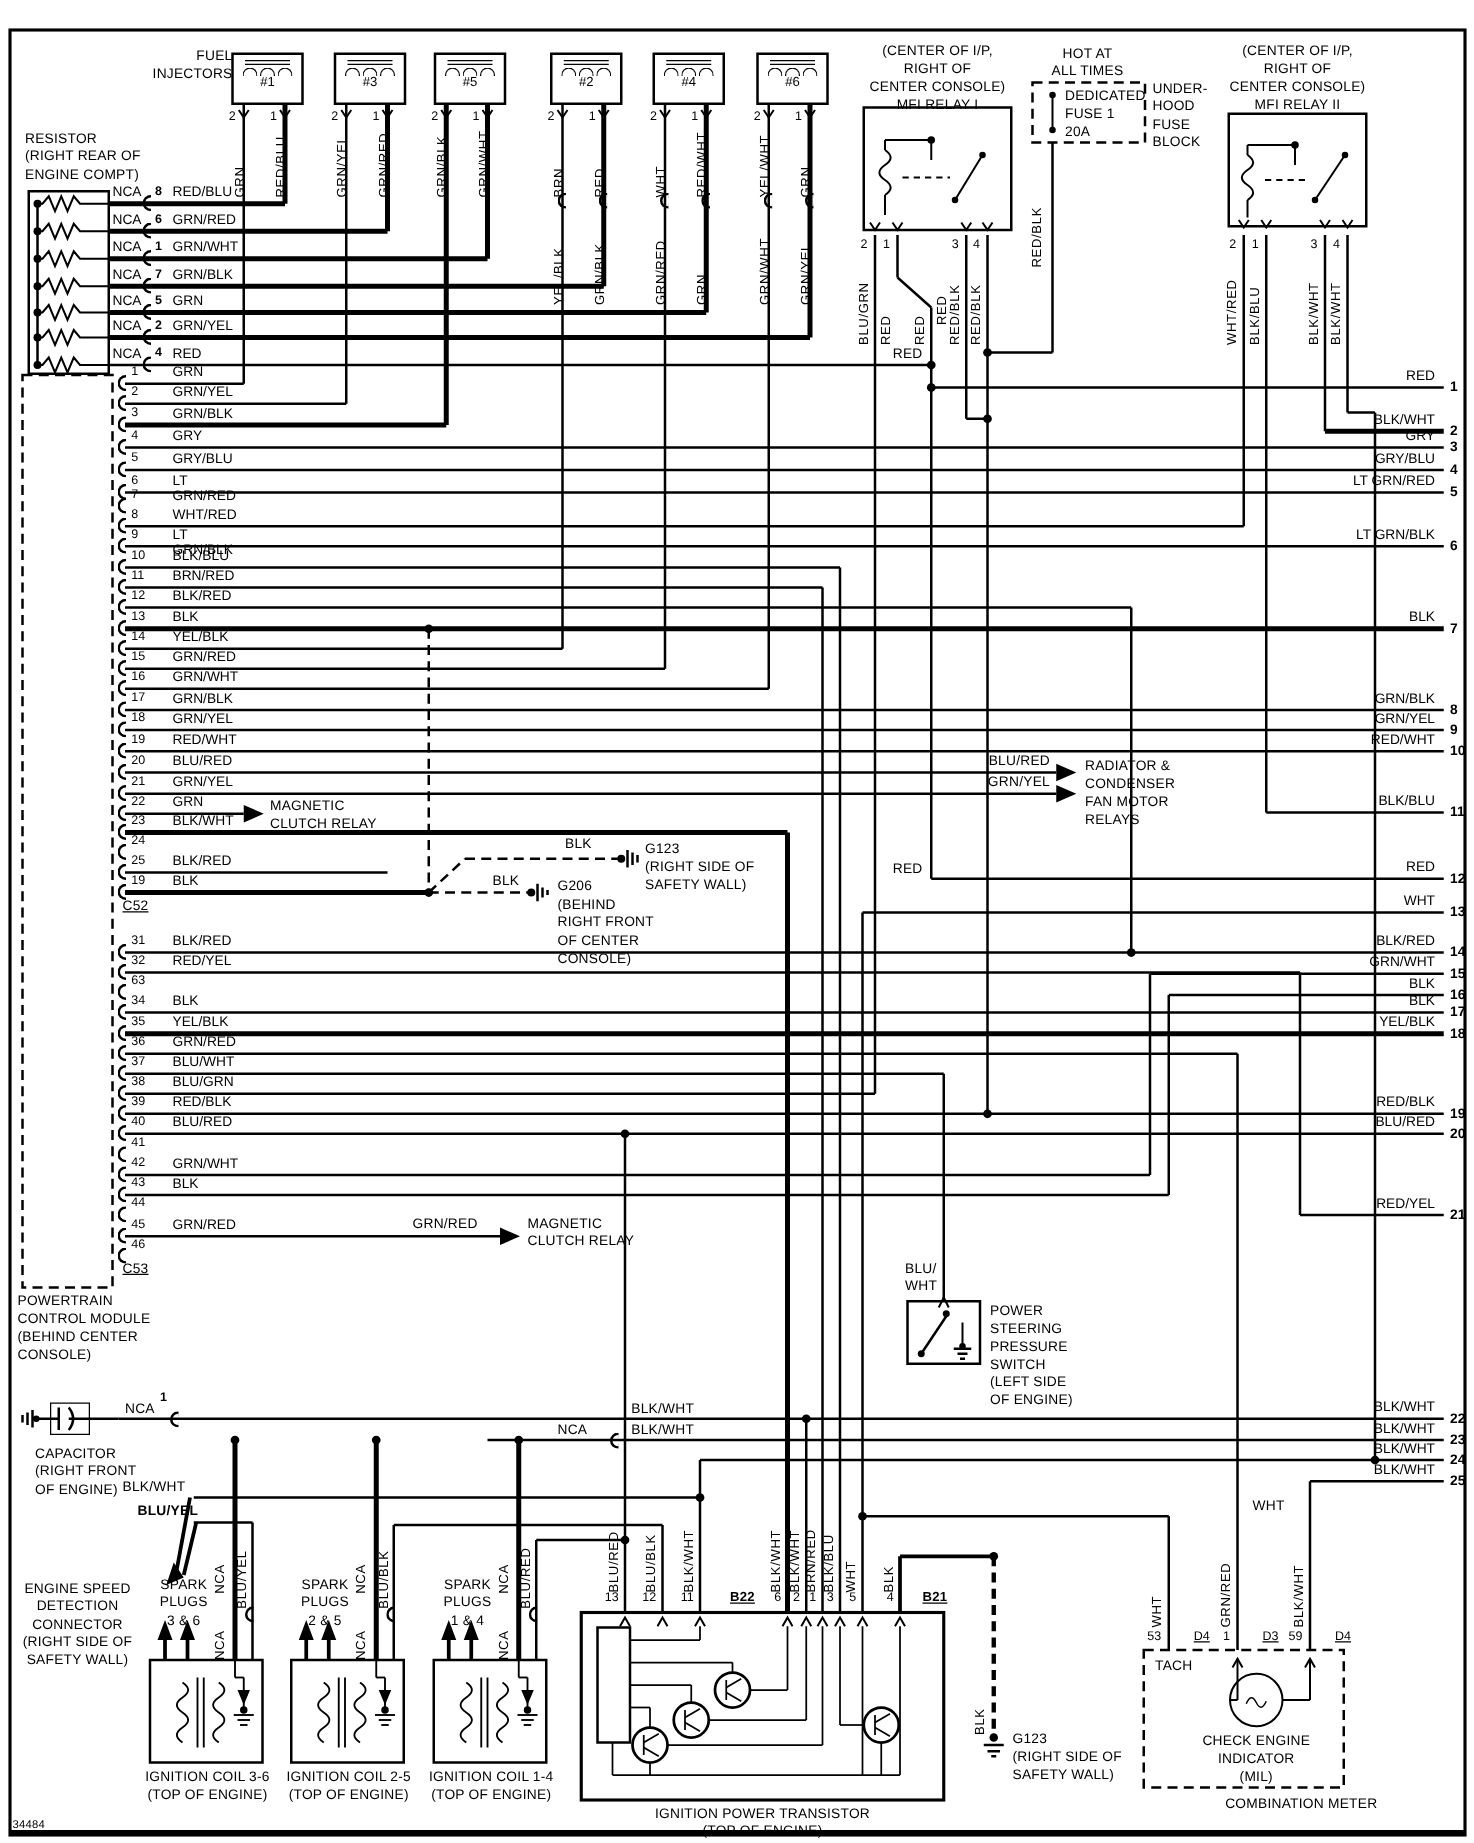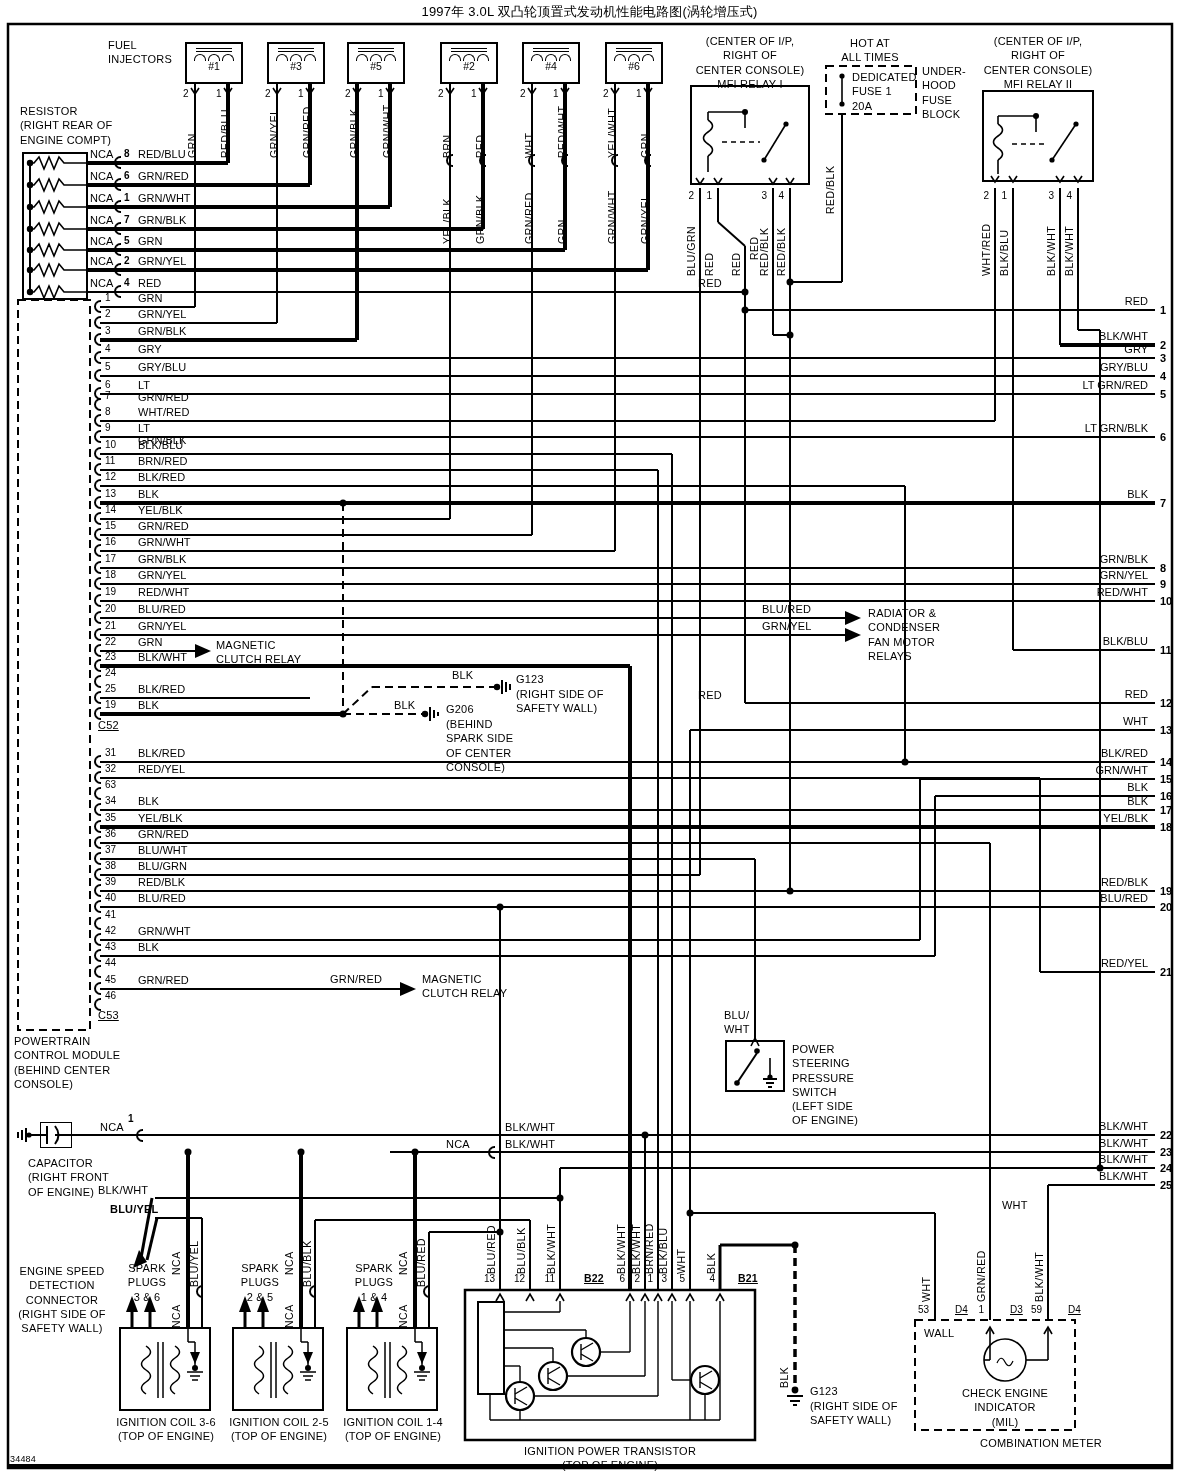--- a/index.html
+++ b/index.html
@@ -1,20 +1,20 @@
 <!DOCTYPE html>
 <html><head>
 <meta charset="utf-8">
 <style>
   html,body{margin:0;padding:0;background:#fff}
   #stage{position:relative;width:1179px;height:1474px;background:#fff;
          font-family:"Liberation Sans","DejaVu Sans",sans-serif;font-size:11px;color:#000;overflow:hidden}
   #wires{position:absolute;left:0;top:0}
   .t{position:absolute;white-space:pre-line;line-height:1.3;letter-spacing:.2px}
-  .c{text-align:center}.rr{}
+  .c{text-align:center}.rr{text-align:right}
   .v{position:absolute;writing-mode:vertical-rl;transform:rotate(180deg);white-space:nowrap;font-size:10.5px;letter-spacing:.5px}
   .box{position:absolute;border:2px solid #000;box-sizing:border-box}
   .u{text-decoration:underline}
   .b{font-weight:bold}
   .arc{position:absolute;width:7px;height:13px;border:2px solid #000;border-right:none;
        border-radius:8px 0 0 8px;box-sizing:border-box}
   .title{left:0;top:4px;width:100%;text-align:center;font-size:13px}
   
   .iunit{position:absolute;top:42px;width:70px;height:230px}
   .ibox{position:absolute;left:0;top:0;width:58px;height:42px;border:2px solid #000;box-sizing:border-box}
@@ -464,21 +464,20 @@
     <circle cx="497" cy="687" r="3.2"></circle>
         <circle cx="425" cy="714" r="3.2"></circle>
         <circle cx="795" cy="1390" r="3.4"></circle>
     <circle cx="29" cy="1135" r="2.6"></circle>
     <circle cx="195" cy="1368" r="3"></circle>
         <circle cx="308" cy="1368" r="3"></circle>
         <circle cx="422" cy="1368" r="3"></circle>
   </g>
 </svg>
 
-<div class="t title">1997年 3.0L 双凸轮顶置式发动机性能电路图(涡轮增压式)</div>
 <div class="t" style="left:10px;top:1454px;font-size:9px">34484</div>
 
 <div class="t rr" style="left:108px;top:38px;width:78px">FUEL
 INJECTORS</div>
 <div class="t" style="left:20px;top:104px">RESISTOR
 (RIGHT REAR OF
 ENGINE COMPT)</div>
 <div class="box" style="left:22px;top:152px;width:66px;height:148px"></div>
 
 <div class="t c" style="left:660px;top:34px;width:180px">(CENTER OF I/P,
@@ -524,21 +523,21 @@
 FAN MOTOR
 RELAYS</div>
 
 <div class="t" style="left:452px;top:668px">BLK</div>
 <div class="t" style="left:516px;top:672px">G123</div>
 <div class="t" style="left:516px;top:687px">(RIGHT SIDE OF
 SAFETY WALL)</div>
 <div class="t" style="left:394px;top:698px">BLK</div>
 <div class="t" style="left:446px;top:702px">G206</div>
 <div class="t" style="left:446px;top:717px">(BEHIND
-SPARK SIDE
+RIGHT FRONT
 OF CENTER
 CONSOLE)</div>
 
 <div class="t rr" style="left:698px;top:276px;width:40px">RED</div>
 <div class="t rr" style="left:698px;top:688px;width:40px">RED</div>
 <span class="v" style="left:748px;top:224px;height:36px">RED</span>
 
 <div class="t" style="left:724px;top:1008px">BLU/
 WHT</div>
 <div class="box" style="left:725px;top:1040px;width:60px;height:52px"></div>
@@ -574,21 +573,21 @@
 <span class="v" style="left:778px;top:1348px;height:40px">BLK</span>
 <div class="t" style="left:810px;top:1384px">G123</div>
 <div class="t" style="left:810px;top:1399px">(RIGHT SIDE OF
 SAFETY WALL)</div>
 
 <div class="t u b" style="left:584px;top:1272px;font-size:10.5px">B22</div>
 <div class="t u b" style="left:738px;top:1272px;font-size:10.5px">B21</div>
 <div class="t c" style="left:460px;top:1444px;width:300px">IGNITION POWER TRANSISTOR
 (TOP OF ENGINE)</div>
 
-<div class="t" style="left:924px;top:1326px">WALL</div>
+<div class="t" style="left:924px;top:1326px">TACH</div>
 <div class="t c" style="left:950px;top:1386px;width:110px">CHECK ENGINE
 INDICATOR
 (MIL)</div>
 <div class="t c" style="left:966px;top:1436px;width:150px">COMBINATION METER</div>
 
 <div id="injectors">
 
 <div class="iunit" style="left: 185px;">
     <div class="ibox">
       <div class="dbl"></div>

